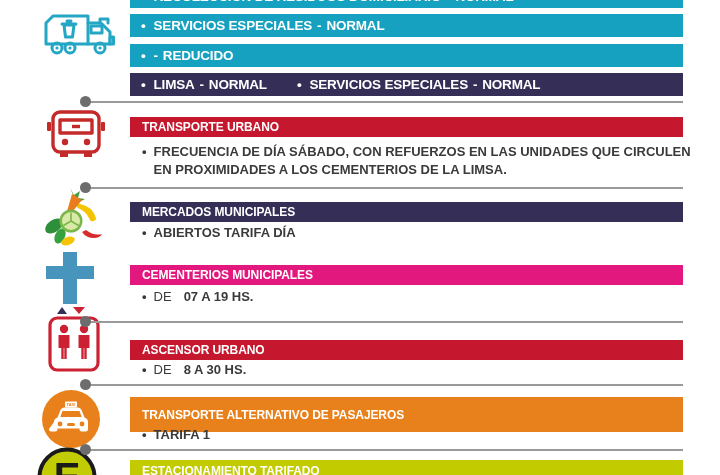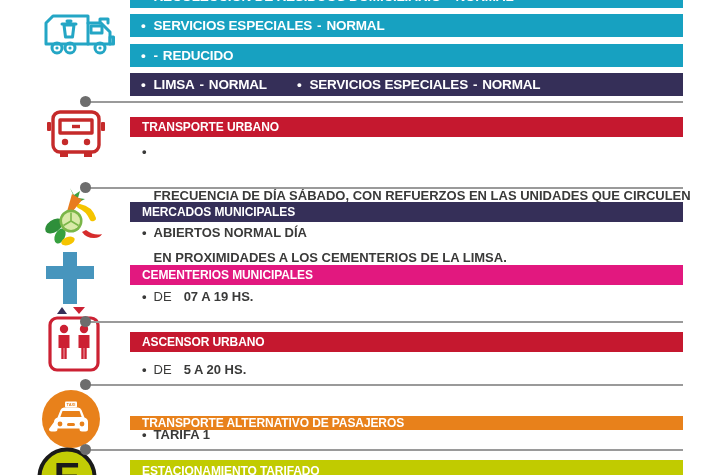--- a/index.html
+++ b/index.html
@@ -26,21 +26,21 @@
   
   .hdr{position:absolute;left:130px;width:553px;height:20px;display:flex;align-items:center;
        padding-left:12px;box-sizing:border-box;color:#fff;font-weight:bold;font-size:12px;
        letter-spacing:-0.1px;white-space:nowrap;}
 
   
   .brow{position:absolute;left:142px;display:flex;color:var(--ink);font-size:13px;line-height:18px;}
   .brow .bdot{margin-right:7px;font-weight:bold;}
   .brow .breg{font-weight:normal;margin-right:12px;}
   .brow .btxt{font-weight:bold;}
-  .brow .btxt .ln{display:block;white-space:nowrap;margin-top:44px;}
+  .brow .btxt .ln{display:block;white-space:nowrap;}
 
   
   .divider{position:absolute;left:86px;width:597px;height:2px;background:var(--line);}
   .ddot{position:absolute;left:80px;width:11px;height:11px;border-radius:50%;background:var(--dotc);}
 
   .icon{position:absolute;}
 </style>
 </head>
 <body>
 
@@ -190,48 +190,48 @@
   </div>
 
   <div class="divider" style="top:187px"></div>
   <div class="ddot" style="top:182px"></div>
 
   <div class="hdr navy" style="top:202px">
     <span>MERCADOS MUNICIPALES</span>
   </div>
   <div class="brow" style="top:224px">
     <span class="bdot">•</span>
-    <span class="btxt">ABIERTOS NORMAL DÍA</span>
+    <span class="btxt">ABIERTOS TARIFA DÍA</span>
   </div>
 
   <div class="hdr pinkb" style="top:265px">
     <span>CEMENTERIOS MUNICIPALES</span>
   </div>
   <div class="brow" style="top:288px">
     <span class="bdot">•</span>
     <span class="breg">DE</span>
     <span class="btxt">07 A 19 HS.</span>
   </div>
 
   <div class="divider" style="top:321px"></div>
   <div class="ddot" style="top:316px"></div>
 
-  <div class="hdr redb" style="top:332px">
+  <div class="hdr redb" style="top:340px">
     <span>ASCENSOR URBANO</span>
   </div>
   <div class="brow" style="top:361px">
     <span class="bdot">•</span>
     <span class="breg">DE</span>
-    <span class="btxt">5 A 20 HS.</span>
+    <span class="btxt">8 A 30 HS.</span>
   </div>
 
   <div class="divider" style="top:384px"></div>
   <div class="ddot" style="top:379px"></div>
 
-  <div class="hdr orangeb" style="top:416px;height:14px">
+  <div class="hdr orangeb" style="top:397px;height:35px">
     <span>TRANSPORTE ALTERNATIVO DE PASAJEROS</span>
   </div>
   <div class="brow" style="top:426px">
     <span class="bdot">•</span>
     <span class="btxt">TARIFA 1</span>
   </div>
 
   <div class="divider" style="top:449px"></div>
   <div class="ddot" style="top:444px"></div>
 

